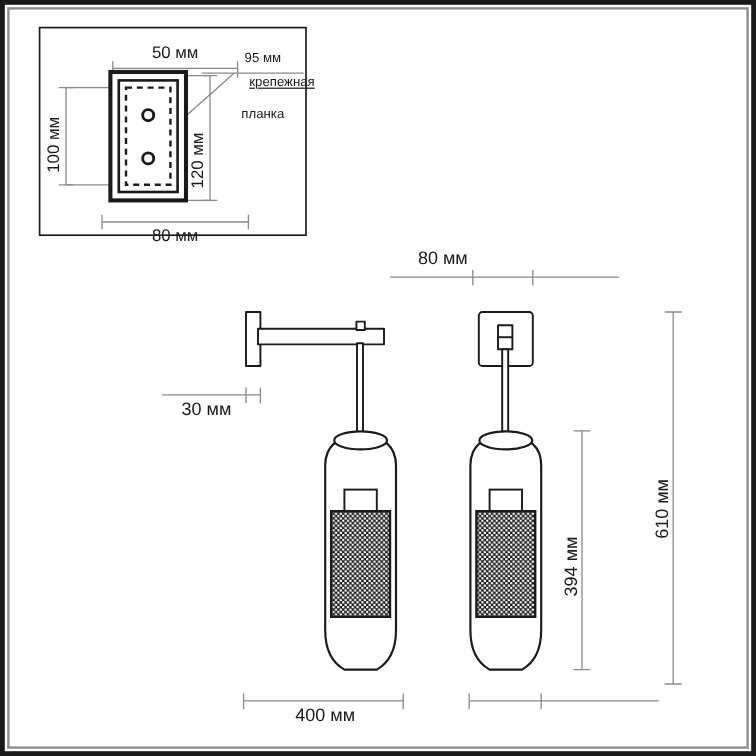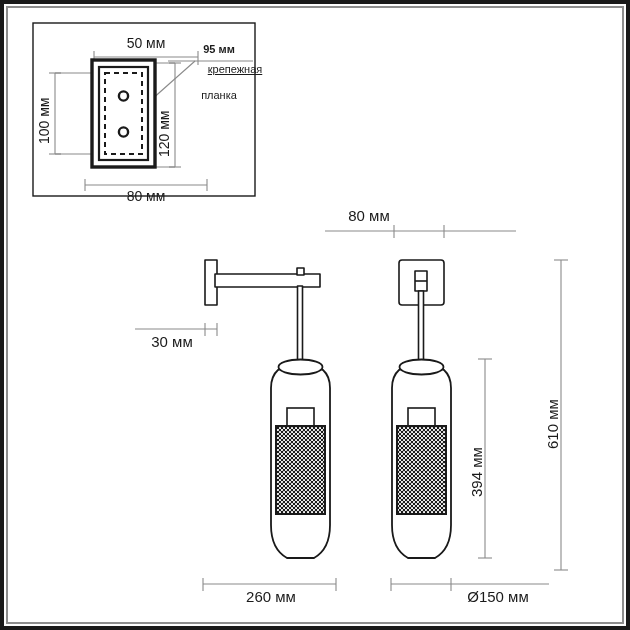--- a/index.html
+++ b/index.html
@@ -206,33 +206,32 @@
     </svg>
 
     <div class="dim-label sz-mid ctr" style="left:104px; top:27px; width:66px;">50 мм</div>
 
     <div class="dim-label sz-mid ctr" style="left:104px; top:180px; width:66px;">80 мм</div>
 
     <div class="dim-label sz-mid rot-cw" style="left:28px; top:135px;">100 мм</div>
 
     <div class="dim-label sz-mid rot-cw" style="left:148px; top:148px;">120 мм</div>
 
-    <div class="dim-label sz-small ctr" style="left:175px; top:34px; width:70px;font-weight:bold;">95 мм</div>
+    <div class="dim-label sz-small ctr" style="left:175px; top:34px; width:70px;">95 мм</div>
 
     <div class="dim-label sz-small ctr" style="left:188px; top:54px; width:76px;text-decoration:underline;">крепежная</div>
 
     <div class="dim-label sz-small ctr" style="left:172px; top:66px; width:76px;margin-top:14px;">планка</div>
 
     <div class="dim-label sz-big ctr" style="left:325px; top:199px; width:70px;">80 мм</div>
 
     <div class="dim-label sz-big ctr" style="left:127px; top:325px; width:72px;">30 мм</div>
 
-    <div class="dim-label sz-big ctr" style="left:222px; top:580px; width:80px;">260 мм</div>
-
-    <div class="dim-label sz-big ctr" style="left:437px; top:580px; width:104px;">Ø150 мм</div>
+    <div class="dim-label sz-big ctr" style="left:222px; top:580px; width:80px;">400 мм</div>
+
 
     <div class="dim-label sz-big rot-cw" style="left:460px; top:488px;">394 мм</div>
 
     <div class="dim-label sz-big rot-cw" style="left:536px; top:440px;">610 мм</div>
 
   </div>
 
   <div id="frame-inner"></div>
   <div id="frame-outer"></div>
 </div>

